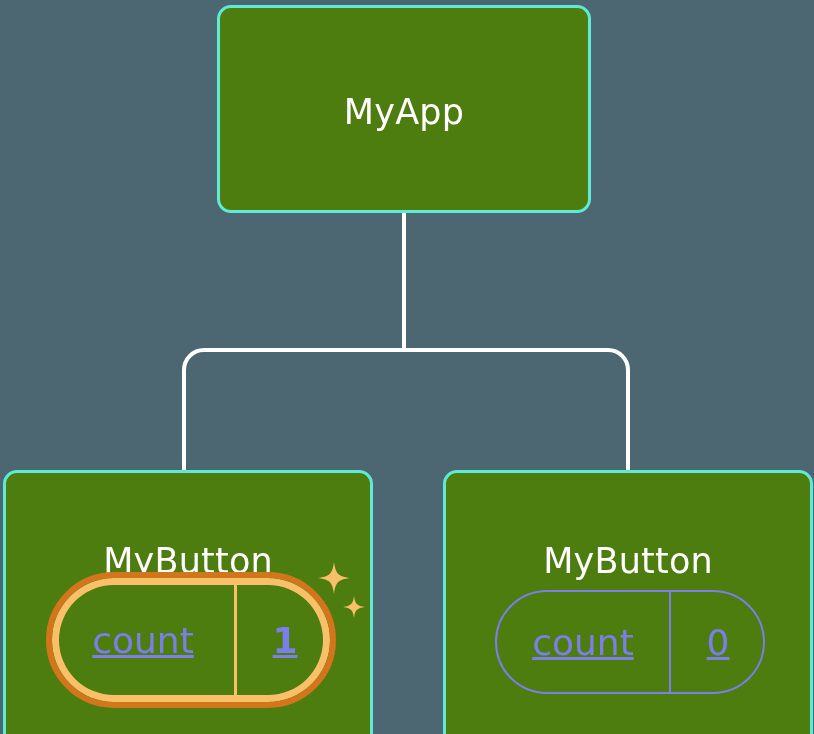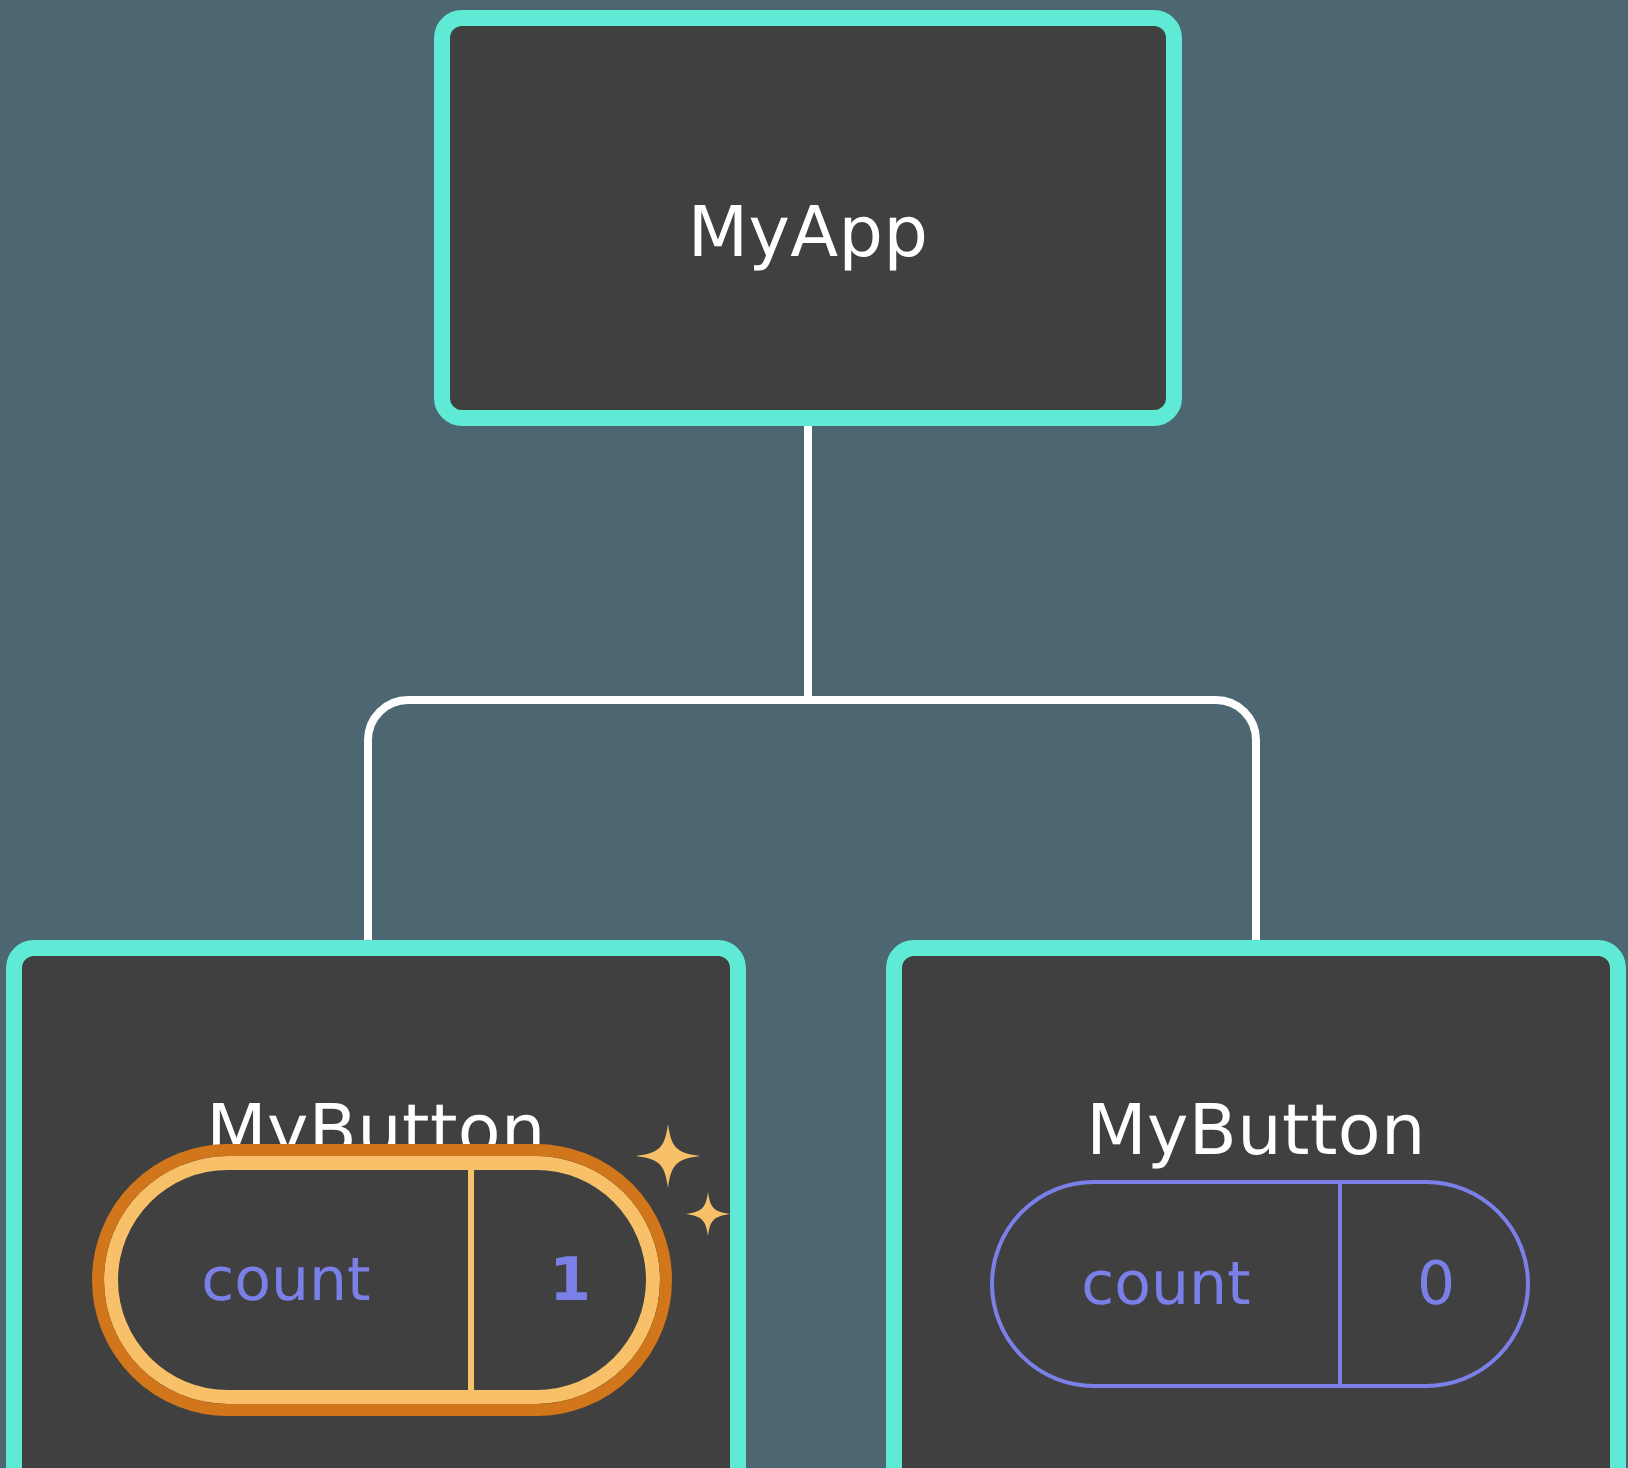--- a/index.html
+++ b/index.html
@@ -27,22 +27,22 @@
     left: 0;
     top: 0;
     width: 814px;
     height: 734px;
   }
 
   
   .node {
     position: absolute;
     box-sizing: border-box;
-    background: #404040;
-    border: 8px solid #5eead4;
+    background: #4d7c0f;
+    border: 3px solid #5eead4;
     border-radius: 14px;
   }
   #node-root {
     left: 217px;
     top: 5px;
     width: 374px;
     height: 208px;
   }
   #node-child-left {
     left: 3px;
@@ -84,23 +84,24 @@
     box-sizing: border-box;
     display: flex;
     align-items: stretch;
     border-radius: 999px;
   }
   .pill-cell {
     display: flex;
     align-items: center;
     justify-content: center;
     color: #7b7fe8;
-    font-size: 30px;
+    font-size: 36px;
     font-weight: 400;
     white-space: nowrap;
+    text-decoration: underline;
   }
   .pill-name {
     flex: 0 0 auto;
   }
   .pill-value {
     flex: 0 0 auto;
   }
 
   
   .pill.plain {

